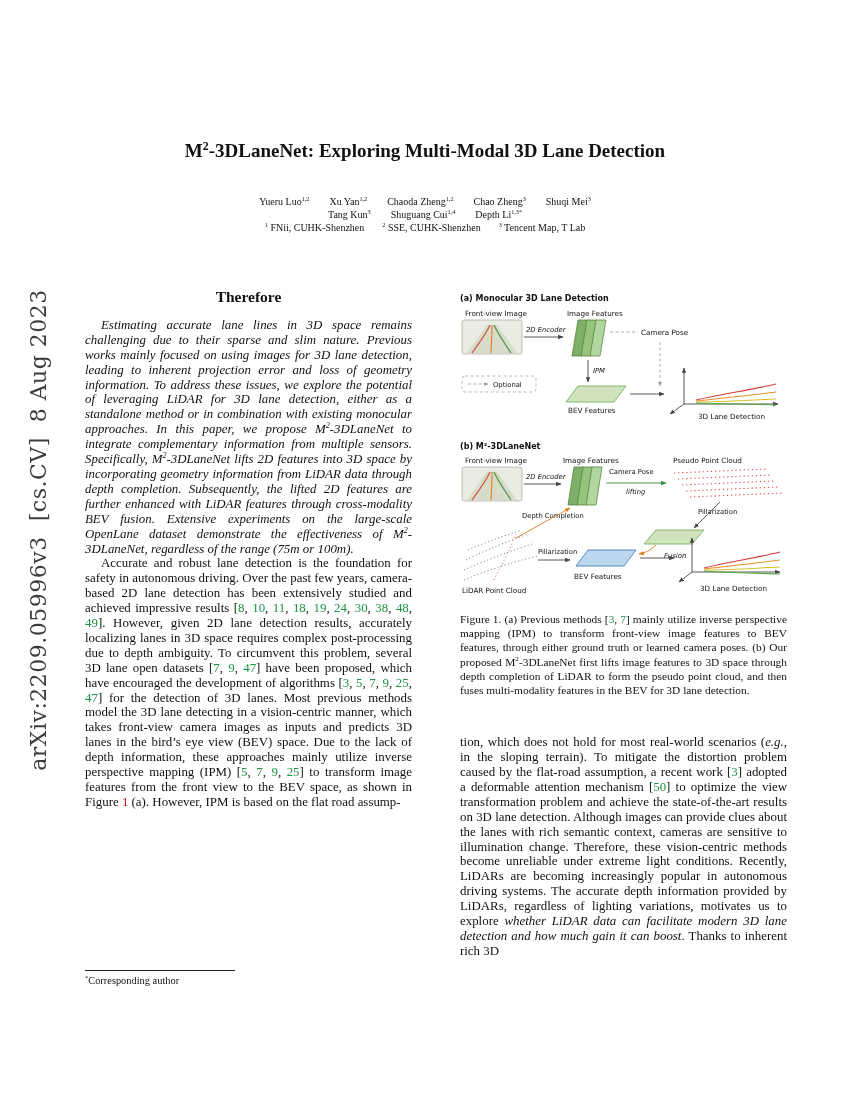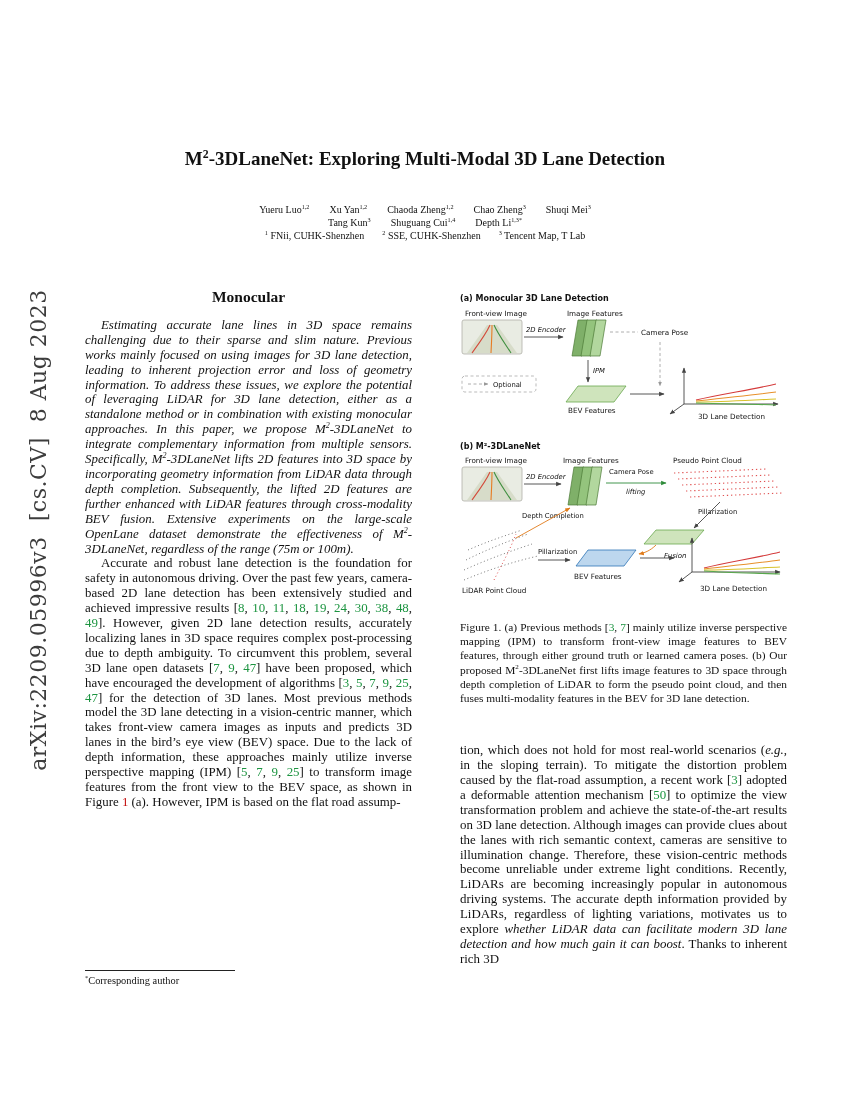--- a/index.html
+++ b/index.html
@@ -11,42 +11,42 @@
     font-family:"Liberation Serif", serif; overflow:hidden;
   }
   
   .arxiv-stamp {
     position:absolute; left:38px; top:530px;
     transform:translate(-50%,-50%) rotate(-90deg);
     white-space:pre; font-family:"DejaVu Serif", serif;
     font-size:22px; color:#3d3d3d; letter-spacing:0.5px;
   }
   
-  .header { position:absolute; top:148px; left:0; width:850px; text-align:center; }
+  .header { position:absolute; top:140px; left:0; width:850px; text-align:center; }
   .title { font-size:19px; font-weight:bold; margin-bottom:34px; }
   .authors { font-size:10px; margin:2px 0; }
   .author { margin:0 10px; white-space:nowrap; }
   .affils { font-size:10px; margin-top:0; }
   .affil { margin:0 9px; white-space:nowrap; }
   sup { font-size:0.62em; line-height:0; }
   
   .col { position:absolute; top:288px; width:327px; text-align:justify;
          font-size:12.9px; line-height:14.9px; }
   .col-left  { left:85px; }
   .col-right { left:460px; }
   .abstract-head { text-align:center; font-size:15.5px; font-weight:bold; margin:2px 0 13px 0; }
   .abstract-body { font-style:italic;font-family:Liberation Serif, serif; }
   .section-head { text-align:left; font-size:15.5px; font-weight:bold; margin:18px 0 11px 0; }
   p.indent { text-indent:16px; }
   .seg-g { color:#1c9440; }
   .seg-r { color:#c41111; }
   .seg-i { font-style:italic; }
   
   .fig { margin-top:4px; height:308px; }
-  .caption { font-size:11.4px; line-height:14.2px; text-align:justify; margin-top:20px; }
+  .caption { font-size:11.4px; line-height:14.2px; text-align:justify; margin-top:12px; }
   .body-after-fig { margin-top:38px; }
   
   .footnote { position:absolute; top:970px; left:85px; width:327px; }
   .footnote-rule { width:150px; border-top:1px solid #222; margin-bottom:4px; }
   .footnote-text { font-size:10.4px; }
   
   svg text { font-family:"DejaVu Sans", sans-serif; fill:#111; }
 </style>
 </head>
 <body>
@@ -62,21 +62,21 @@
     </div>
     <div class="authors">
       <span class="author"><span>Tang Kun</span><sup>3</sup></span><span class="author"><span>Shuguang Cui</span><sup>1,4</sup></span><span class="author"><span>Depth Li</span><sup>1,3*</sup></span>
     </div>
     <div class="affils">
       <span class="affil"><sup>1</sup><span> FNii, CUHK-Shenzhen</span></span><span class="affil"><sup>2</sup><span> SSE, CUHK-Shenzhen</span></span><span class="affil"><sup>3</sup><span> Tencent Map, T Lab</span></span>
     </div>
   </header>
 
   <section class="col col-left">
-    <h2 class="abstract-head">Monocular</h2>
+    <h2 class="abstract-head">Therefore</h2>
     <p class="abstract-body indent"><span>Estimating accurate lane lines in 3D space remains challenging due to their sparse and slim nature. Previous works mainly focused on using images for 3D lane detection, leading to inherent projection error and loss of geometry information. To address these issues, we explore the potential of leveraging LiDAR for 3D lane detection, either as a standalone method or in combination with existing monocular approaches. In this paper, we propose M</span><sup>2</sup><span>-3DLaneNet to integrate complementary information from multiple sensors. Specifically, M</span><sup>2</sup><span>-3DLaneNet lifts 2D features into 3D space by incorporating geometry information from LiDAR data through depth completion. Subsequently, the lifted 2D features are further enhanced with LiDAR features through cross-modality BEV fusion. Extensive experiments on the large-scale OpenLane dataset demonstrate the effectiveness of M</span><sup>2</sup><span>-3DLaneNet, regardless of the range (75m or 100m).</span></p>
     <p class="indent"><span>Accurate and robust lane detection is the foundation for safety in autonomous driving. Over the past few years, camera-based 2D lane detection has been extensively studied and achieved impressive results [</span><span class="seg-g">8</span><span>, </span><span class="seg-g">10</span><span>, </span><span class="seg-g">11</span><span>, </span><span class="seg-g">18</span><span>, </span><span class="seg-g">19</span><span>, </span><span class="seg-g">24</span><span>, </span><span class="seg-g">30</span><span>, </span><span class="seg-g">38</span><span>, </span><span class="seg-g">48</span><span>, </span><span class="seg-g">49</span><span>]. However, given 2D lane detection results, accurately localizing lanes in 3D space requires complex post-processing due to depth ambiguity. To circumvent this problem, several 3D lane open datasets [</span><span class="seg-g">7</span><span>, </span><span class="seg-g">9</span><span>, </span><span class="seg-g">47</span><span>] have been proposed, which have encouraged the development of algorithms [</span><span class="seg-g">3</span><span>, </span><span class="seg-g">5</span><span>, </span><span class="seg-g">7</span><span>, </span><span class="seg-g">9</span><span>, </span><span class="seg-g">25</span><span>, </span><span class="seg-g">47</span><span>] for the detection of 3D lanes. Most previous methods model the 3D lane detecting in a vision-centric manner, which takes front-view camera images as inputs and predicts 3D lanes in the bird’s eye view (BEV) space. Due to the lack of depth information, these approaches mainly utilize inverse perspective mapping (IPM) [</span><span class="seg-g">5</span><span>, </span><span class="seg-g">7</span><span>, </span><span class="seg-g">9</span><span>, </span><span class="seg-g">25</span><span>] to transform image features from the front view to the BEV space, as shown in Figure </span><span class="seg-r">1</span><span> (a). However, IPM is based on the flat road assump-</span></p>
   </section>
 
   <section class="col col-right">
     <div class="fig">
       <svg width="330" height="308" viewBox="0 0 330 308">
         <defs>
           <marker id="mA" viewBox="0 0 10 10" refX="9" refY="5" markerWidth="6" markerHeight="6" orient="auto-start-reverse">
               <path d="M0,1 L10,5 L0,9 Z" fill="#444"></path>

